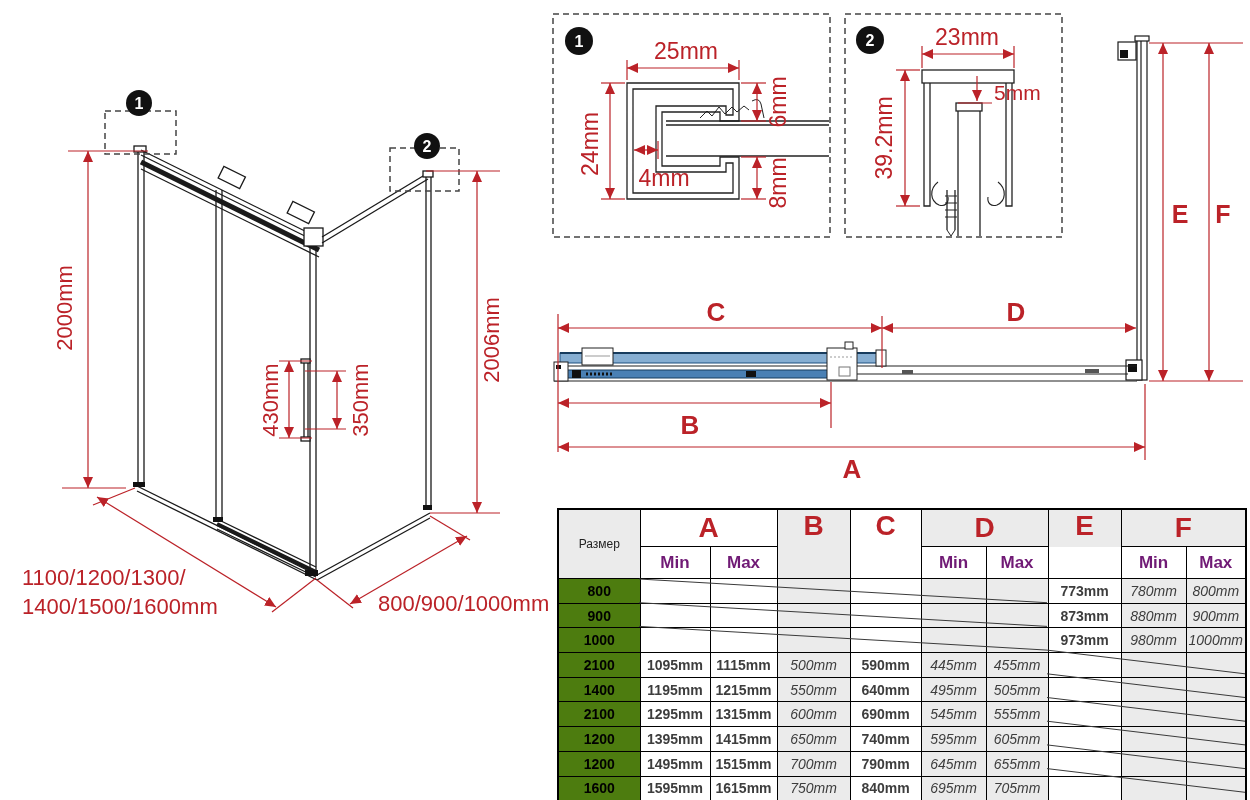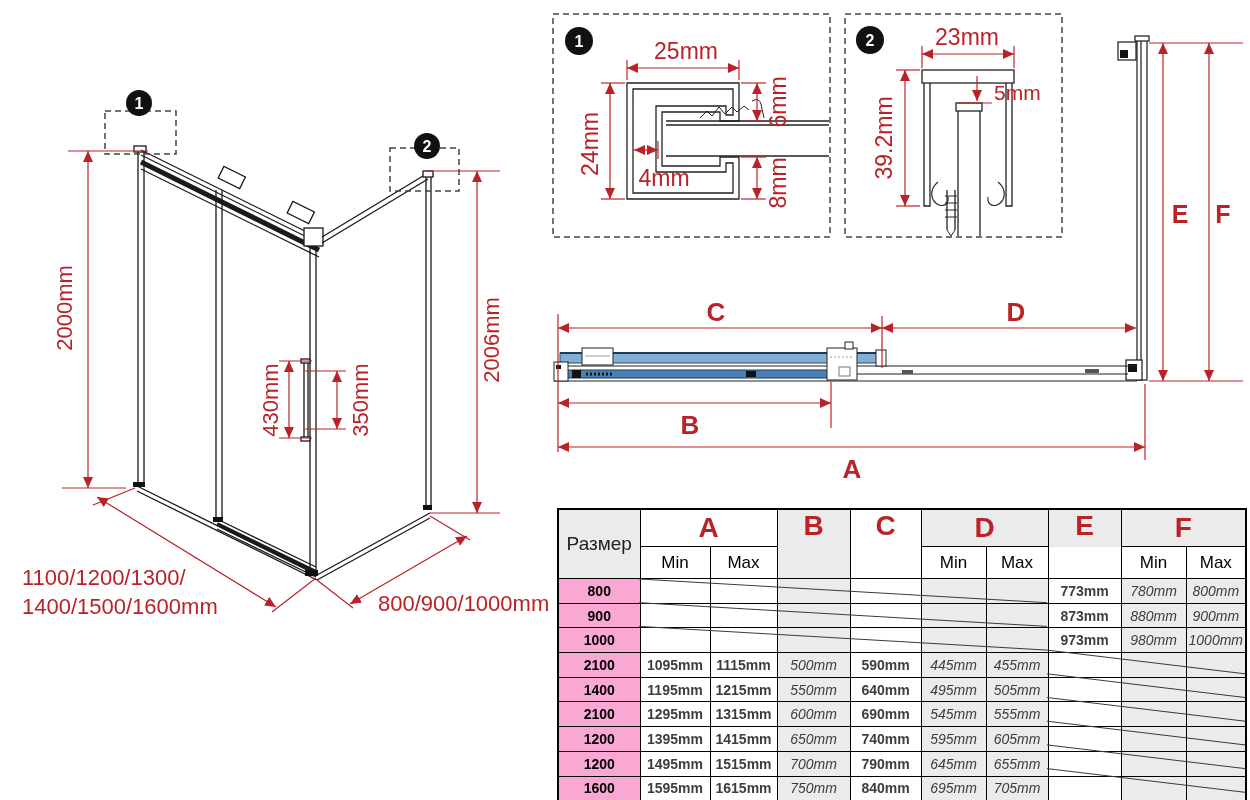--- a/index.html
+++ b/index.html
@@ -15,30 +15,30 @@
   .ef{font-size:25px;font-weight:bold;}
   .mk{fill:#fff;font-size:16px;font-weight:bold;}
   .mid{text-anchor:middle;}
 
   
   .spec{position:absolute;left:557px;top:508px;width:688px;border-collapse:collapse;
         table-layout:fixed;background:#fff;border:2px solid #000;}
   .spec th,.spec td{border:1px solid #000;text-align:center;padding:0;overflow:hidden;white-space:nowrap;}
   .spec td{height:23.7px;font-size:14px;color:#3d3d3d;}
   .spec tr.h1 th{height:36px;}
-  .spec tr.h2 th{height:31px;font-size:17px;font-weight:normal;color:#000000;background:#fff;}
+  .spec tr.h2 th{height:31px;font-size:17px;font-weight:bold;color:#701a75;background:#fff;}
   .h-letter{color:#bb2228;font-weight:bold;font-size:28px;}
-  .h-size{font-size:19px;font-weight:normal;color:#222;background:#ebebeb;}
+  .h-size{font-size:12px;font-weight:normal;color:#222;background:#ebebeb;}
   .h-merged{vertical-align:top;padding-top:3px;}
   .bg-g{background:#ebebeb;}
   .bg-w{background:#fff;}
   .h-grad{background:linear-gradient(to bottom,#ebebeb 0,#ebebeb 37px,#fff 37px);}
   .c-g{background:#ebebeb;font-style:italic;}
   .c-w{background:#fff;font-weight:bold;}
-  td.c-size{background:#f9a8d4;font-weight:bold;color:#000;text-align:center;}
+  td.c-size{background:#4d7c0f;font-weight:bold;color:#000;text-align:center;}
   svg.strikes{position:absolute;left:557px;top:578px;width:688px;height:216px;pointer-events:none;}
   svg.strikes line{stroke:#3a3a3a;stroke-width:1;}
 </style>
 </head>
 <body>
 
 <div class="stage">
 <svg class="art" width="1250" height="800" viewBox="0 0 1250 800">
   <defs>
     <marker id="ar" markerUnits="userSpaceOnUse" markerWidth="12" markerHeight="10" refX="11" refY="5" orient="auto-start-reverse">

